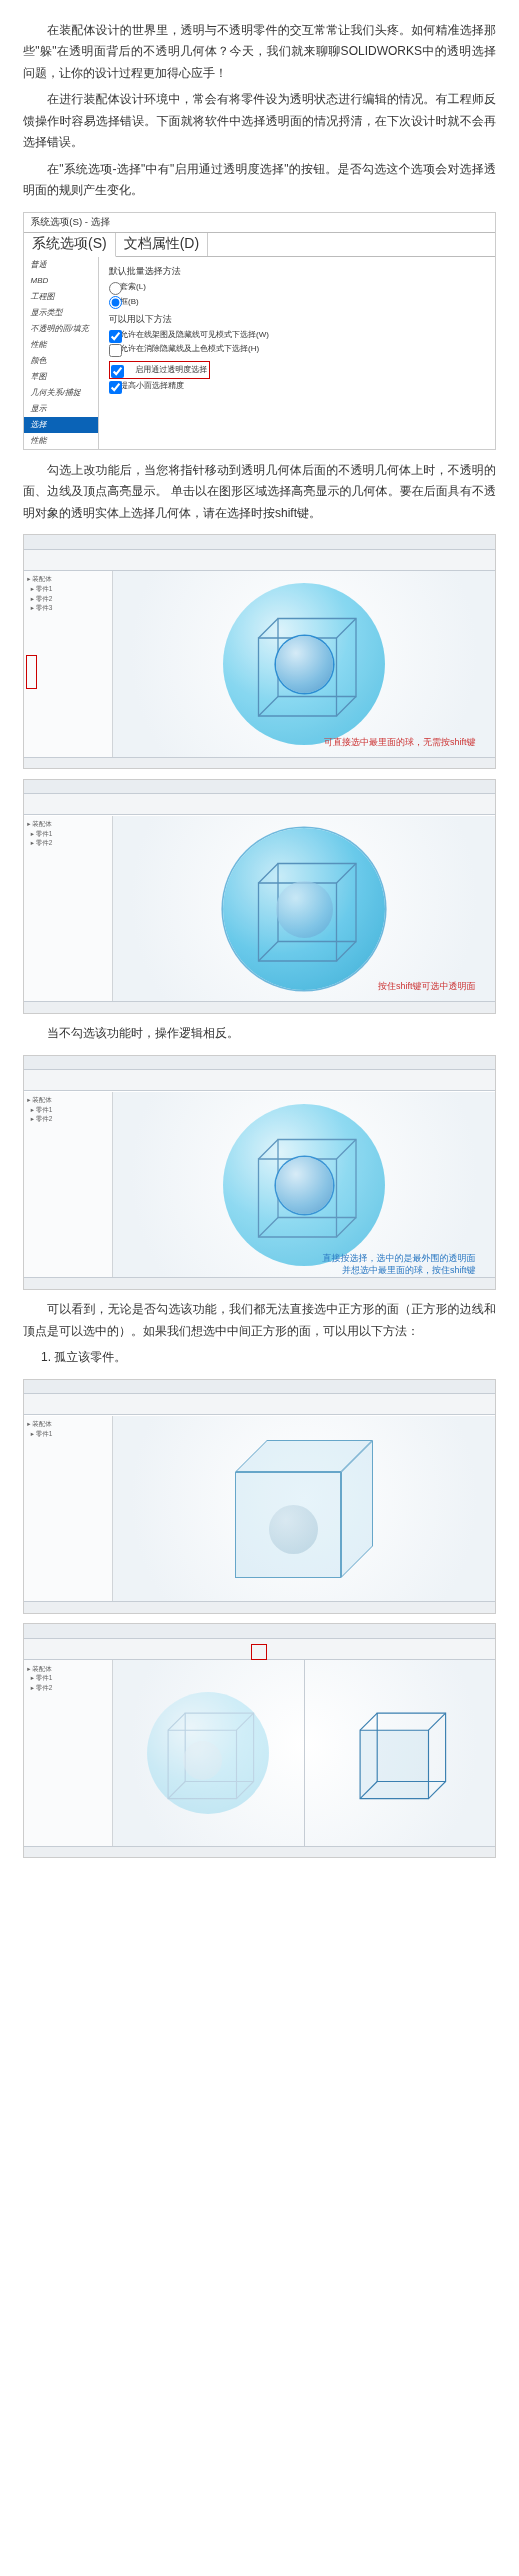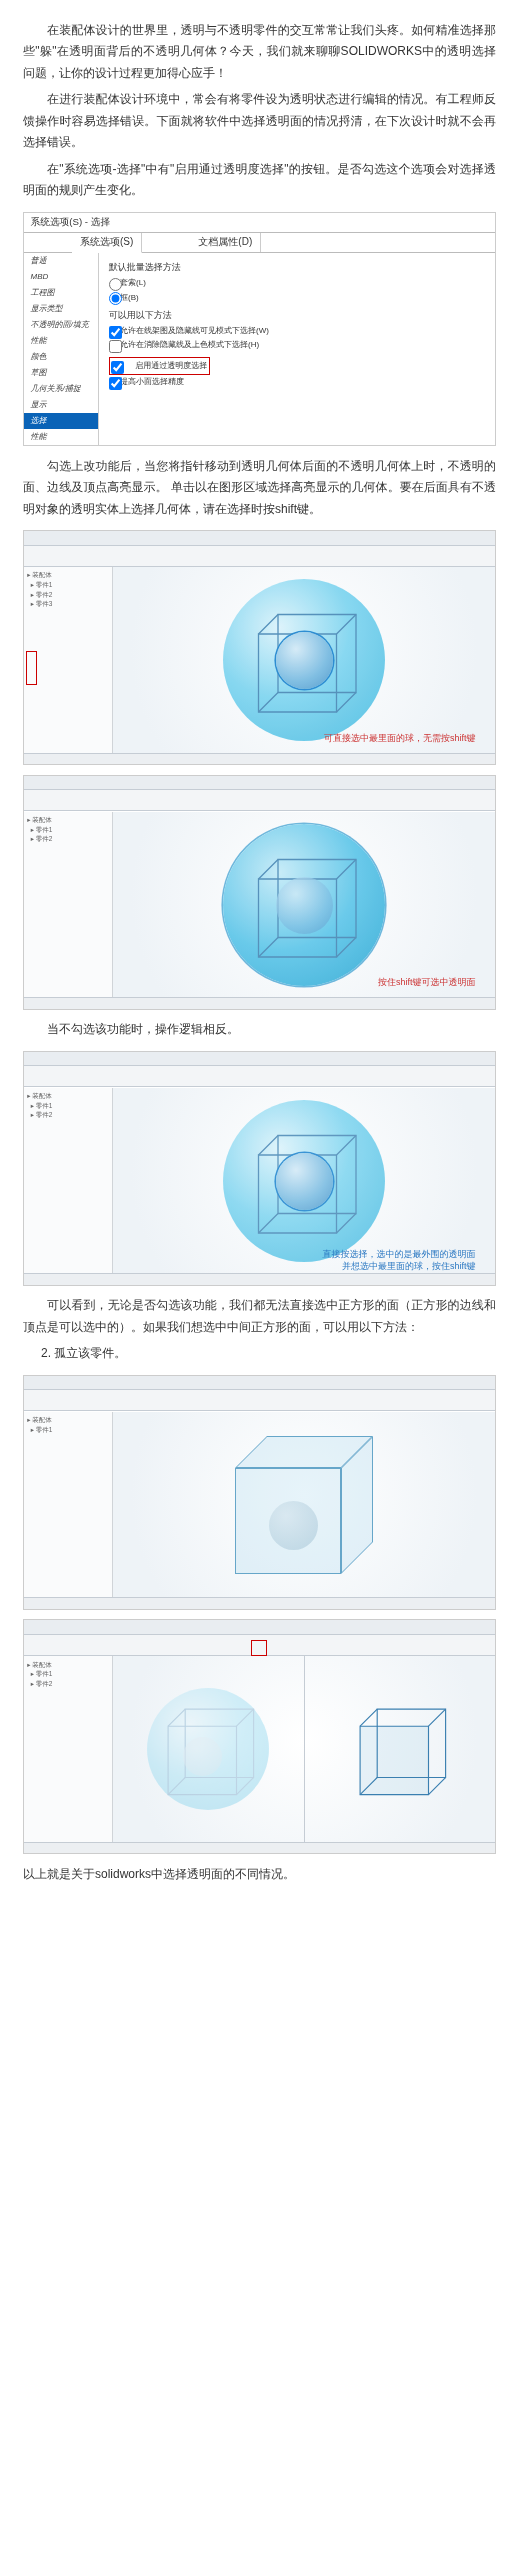--- a/index.html
+++ b/index.html
@@ -6,21 +6,21 @@
 body { width: 519px; font-family: "Microsoft YaHei", sans-serif; background: #fff; color: #333; }
 .article { padding: 19.5px 23px; }
 .p { font-size: 12px; line-height: 1.8; text-align: justify; margin-bottom: 4.9px; }
 .idt { text-indent: 2em; }
 .fig { margin: 9.7px 0; background: #fef9c3; border: 0.8px solid #ccc; }
 
 
 .dlg { font-size: 9px; background: #fff; }
 .dlg-title { background: #fff; padding: 3.2px 6.5px; border-bottom: 0.8px solid #bbb; font-size: 9.7px; }
 .dlg-tabs { display: flex; border-bottom: 0.8px solid #bbb; }
-.dlg-tab { padding: 2.4px 8px; font-size: 10px; border-right: 0.8px solid #ccc; margin-left: 48px; }
+.dlg-tab { padding: 2.4px 8px; font-size: 14px; border-right: 0.8px solid #ccc; }
 .dlg-tab.on { background: #fff; border-bottom: 1.6px solid #fff; margin-bottom: -0.8px; }
 .dlg-body { display: flex; }
 .dlg-side { width: 75px; background: #fff; border-right: 0.8px solid #ccc; font-style: italic; }
 .dlg-side div { padding: 1.6px 6.5px; font-size: 8px; line-height: 1.6; color: #444; }
 .dlg-side .sel { background: #0a63b7; color: #fff; }
 .dlg-main { flex: 1; padding: 6.5px 9.7px; }
 .grp-h { font-size: 9px; margin: 1.6px 0; }
 .dlg-main label { display: block; font-size: 8px; padding: 1.6px 0 1.6px 11.4px; position: relative; }
 .dlg-main input[type=radio], .dlg-main input[type=checkbox] { position: absolute; left: 0; top: 2.4px; }
 .hl { border: 1.6px solid #c00; padding: 0.8px 1.6px; display: inline-block; }
@@ -179,21 +179,21 @@
             </svg></div>
         <div class="sphere sph-sm hl-blue"></div>
       </div>
     </div>
     <div class="caption cap-blue" style="bottom:24px">直接按选择，选中的是最外围的透明面</div>
     <div class="caption cap-blue" style="bottom:11.4px">并想选中最里面的球，按住shift键</div>
     <div class="sw-stat"></div>
   </div>
 
   <p class="p idt">可以看到，无论是否勾选该功能，我们都无法直接选中正方形的面（正方形的边线和顶点是可以选中的）。如果我们想选中中间正方形的面，可以用以下方法：</p>
-  <p class="num-item">2. 孤立该零件。</p>
+  <p class="num-item">1. 孤立该零件。</p>
 
   <div class="fig sw">
     <div class="sw-top"></div>
       <div class="sw-rib"></div>
     <div class="sw-left">
         <div class="tree">▸ 装配体<br>&nbsp;&nbsp;▸ 零件1</div>
       </div>
     <div class="sw-canvas">
       <div class="cube-glass">
         <div class="face top"></div>
@@ -233,15 +233,14 @@
                   <path d="M15 30 L30 15 M75 30 L90 15 M75 90 L90 75 M15 90 L30 75" fill="none"></path>
                 </g>
               </svg></div>
         </div>
       </div>
     </div>
     <div class="redbox" style="left:227px;top:19.5px;width:16px;height:16px"></div>
     <div class="sw-stat"></div>
   </div>
 
-  <p class="p">以上就是关于solidworks中选择透明面的不同情况。</p>
 </div>
 
 
 </body></html>

